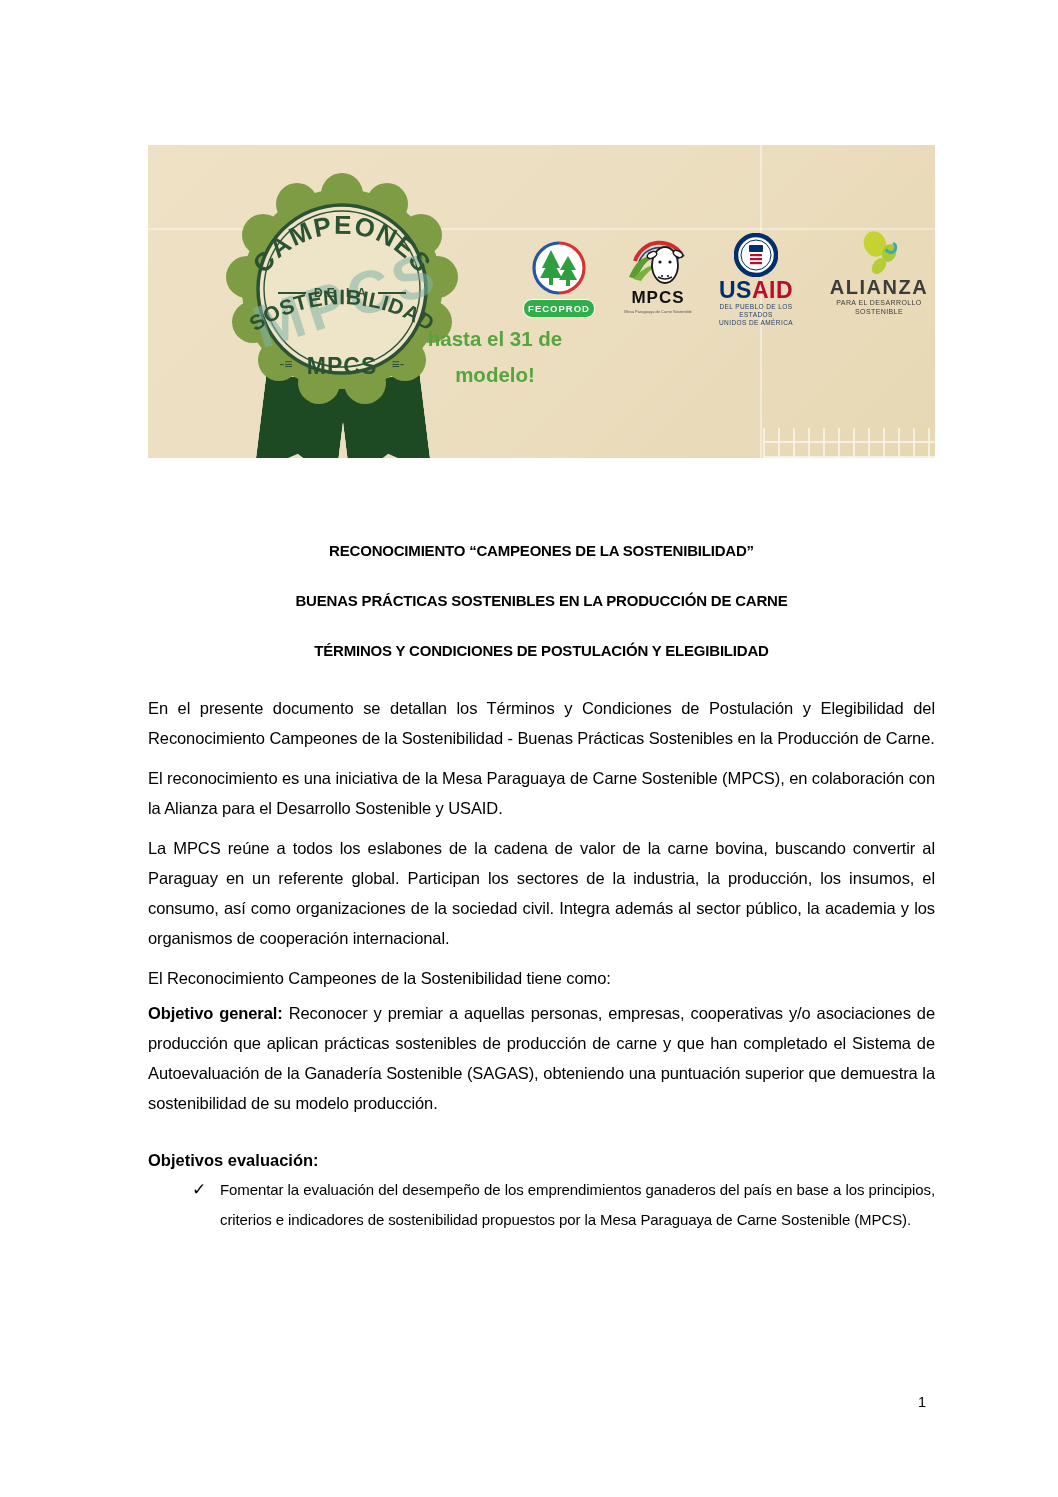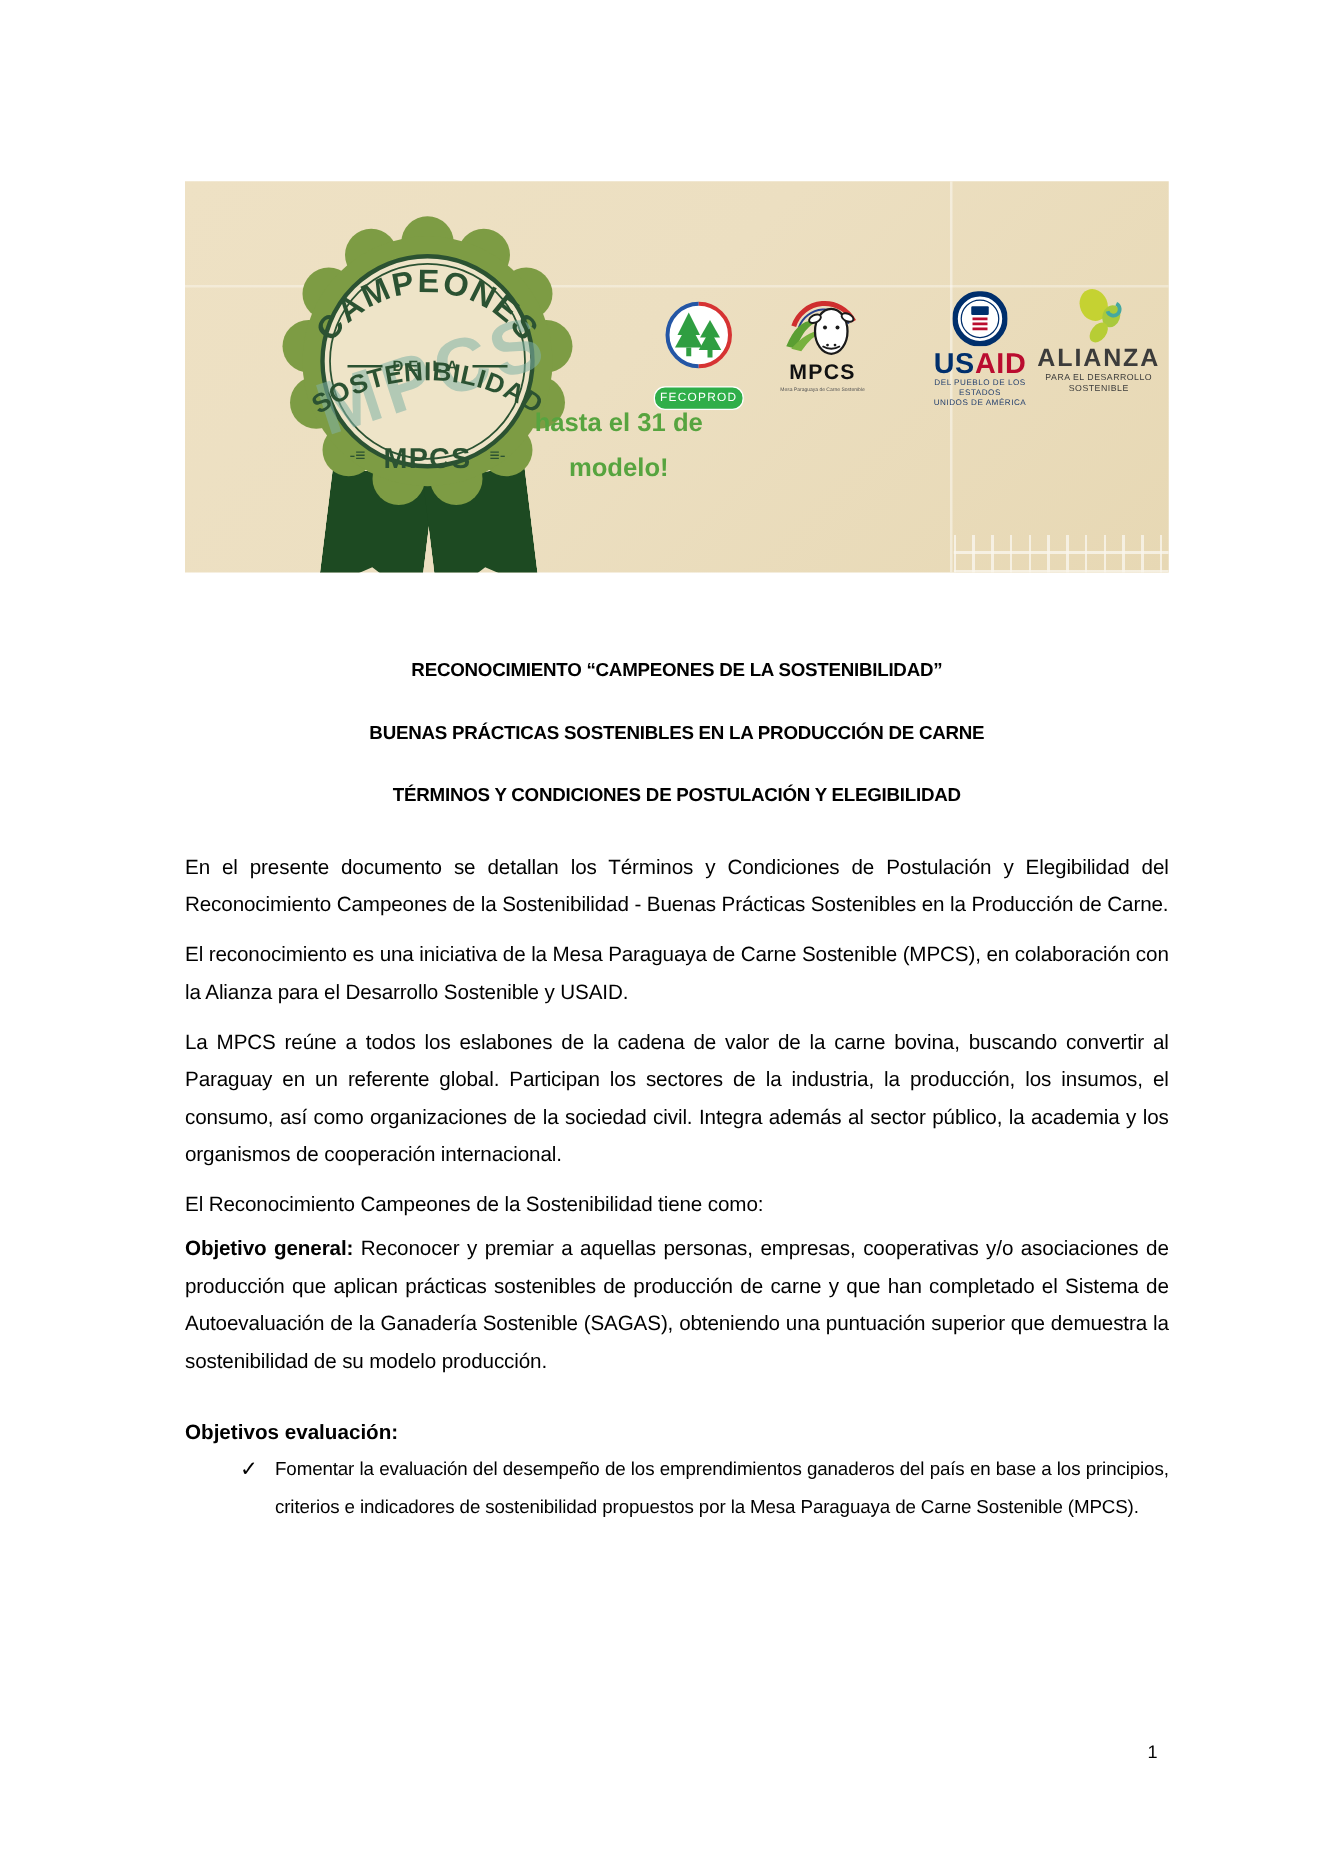--- a/index.html
+++ b/index.html
@@ -33,41 +33,41 @@
 
   .promo{
     position:absolute;left:252px;top:176px;width:190px;z-index:3;
     text-align:center;font-weight:bold;font-size:20.5px;line-height:36px;color:#57a43f;
   }
 
   
   .logo{position:absolute;display:flex;flex-direction:column;align-items:center;text-align:center;}
   .logo-fecoprod{left:368px;top:95px;width:86px;}
   .fecoprod-pill{
-    margin-top:13px;background:#2fae49;color:#fff;font-weight:normal;font-size:9.5px;
+    margin-top:3px;background:#2fae49;color:#fff;font-weight:bold;font-size:9.5px;
     letter-spacing:1px;padding:3px 4px;border-radius:9px;border:1px solid #fff;
   }
   .logo-mpcs{left:462px;top:90px;width:96px;}
   .mpcs-word{font-weight:bold;font-size:17px;letter-spacing:1px;color:#111;margin-top:1px;}
   .mpcs-tag{font-size:4px;color:#555;margin-top:1px;}
-  .logo-usaid{left:582px;top:88px;width:108px;}
+  .logo-usaid{left:554px;top:88px;width:108px;}
   .usaid-word{font-weight:bold;font-size:23px;letter-spacing:.5px;margin-top:2px;line-height:22px;}
   .usaid-us{color:#002f6c;} .usaid-aid{color:#ba0c2f;}
   .usaid-tag{font-size:6.5px;color:#24406e;letter-spacing:.4px;line-height:8px;margin-top:2px;}
   .logo-alianza{left:680px;top:86px;width:102px;}
   .alianza-word{font-weight:bold;font-size:20px;letter-spacing:1.5px;color:#3c3c3b;line-height:17px;margin-top:2px;}
   .alianza-tag{font-size:7px;color:#3c3c3b;letter-spacing:.4px;line-height:9px;margin-top:2px;}
 
   
   .doc-body{position:absolute;left:148px;top:520px;width:787px;}
   .doc-title{
     text-align:center;font-weight:bold;font-size:15px;line-height:16px;
     letter-spacing:-0.2px;margin:0 0 34px 0;
   }
-  .doc-title:first-child{margin-top:9px;}
+  .doc-title:first-child{margin-top:23px;}
   .doc-body p{
     font-size:16.5px;line-height:30px;text-align:justify;letter-spacing:-0.1px;
     margin:0 0 10px 0;
   }
   p.lead-gap{margin-bottom:5px;}
   .first-par{margin-top:24px !important;}
   .bold-lead{font-weight:bold;}
   .obj-heading{font-weight:bold;font-size:16.5px;line-height:30px;margin:27px 0 0 0;}
   .bullet-row{display:flex;margin-left:44px;}
   .bullet-mark{width:28px;flex:0 0 28px;font-size:17px;line-height:30px;font-weight:bold;}

